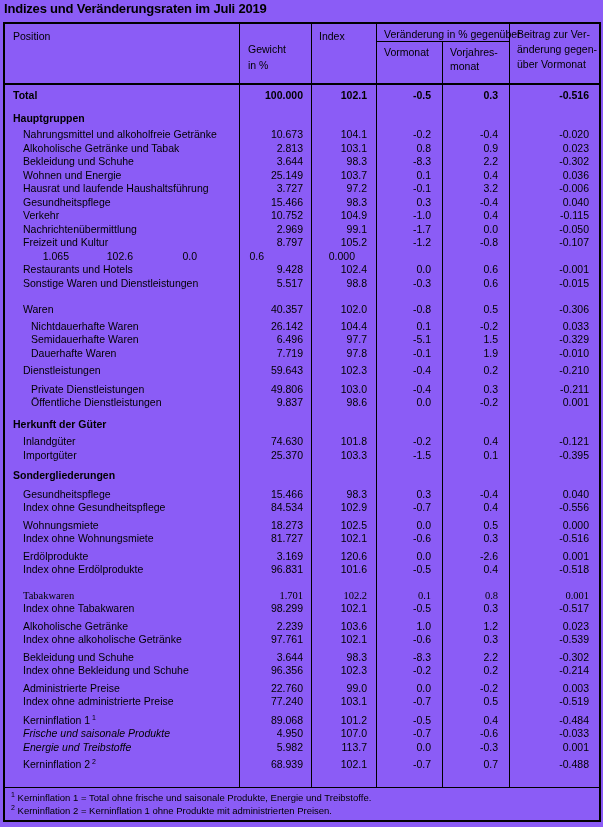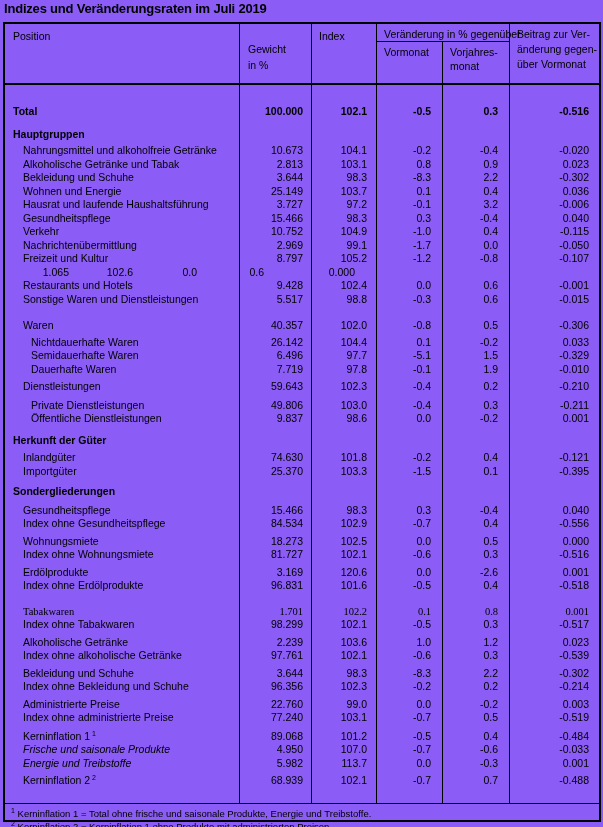--- a/index.html
+++ b/index.html
@@ -18,21 +18,21 @@
   .h-vm{left:379px;top:21px;}
   .h-vjm{left:445px;top:21px;line-height:14px;}
   .h-btr{left:512px;top:3px;line-height:15px;}
 
   .vline{position:absolute;top:0;bottom:0;width:1px;background:#000;}
   .vl0{left:234px}.vl1{left:306px}.vl2{left:371px}.vl3{left:437px}.vl4{left:504px}
   .thead .vl3{top:17px;}
   .grp-underline{position:absolute;left:371px;top:17px;width:134px;height:1px;background:#000;}
 
   
-  .tbody{position:relative;height:698px;padding-top:20px;overflow:hidden;}
+  .tbody{position:relative;height:698px;padding-top:4px;overflow:hidden;}
   .row{display:flex;font-size:10.5px;line-height:13.5px;}
   .row.bold{font-weight:bold;}
   .cell{box-sizing:border-box;white-space:nowrap;overflow:hidden;}
   .cell.label{width:234px;}
   .cell.label.italic{font-style:italic;}
   .ind0{padding-left:8px}.ind1{padding-left:18px}.ind2{padding-left:26px}
   .num{text-align:right;}
   .w0{width:72px;padding-right:8px}
   .w1{width:65px;padding-right:9px}
   .w2{width:66px;padding-right:11px}

